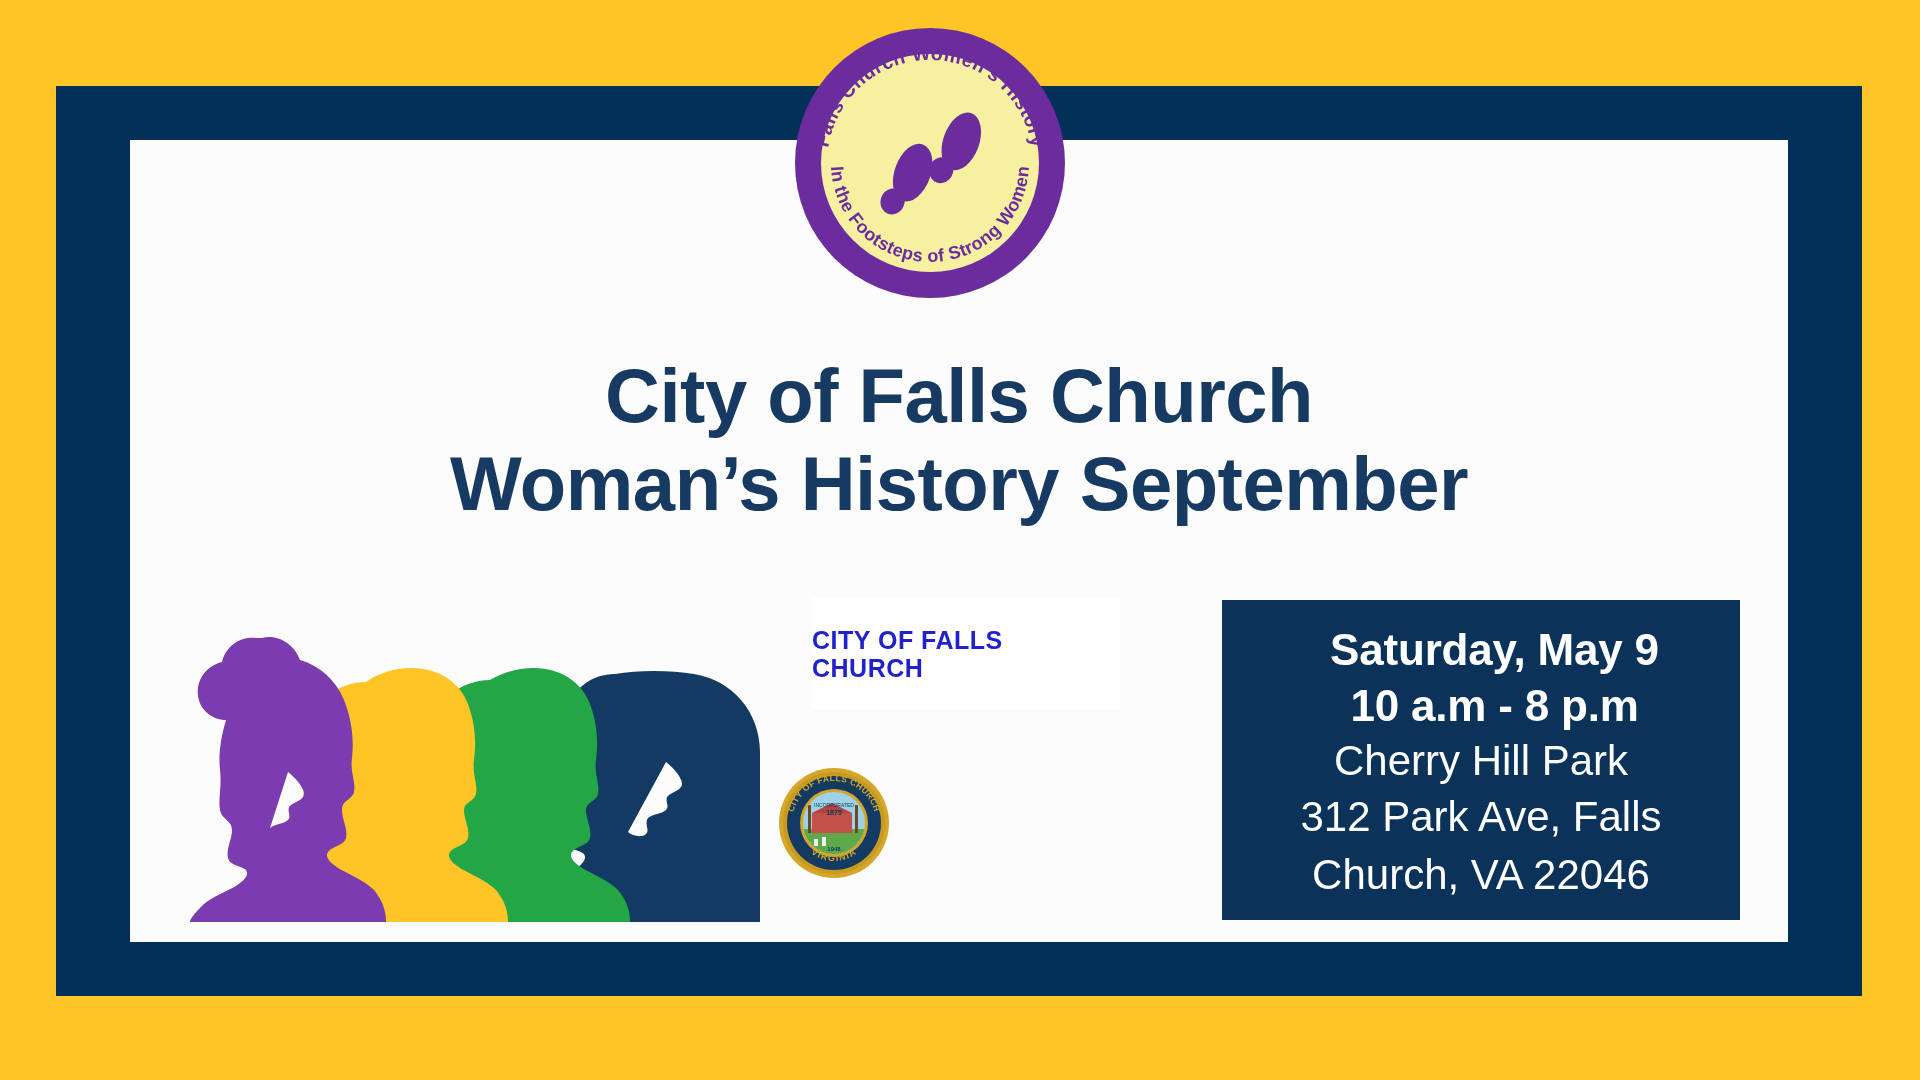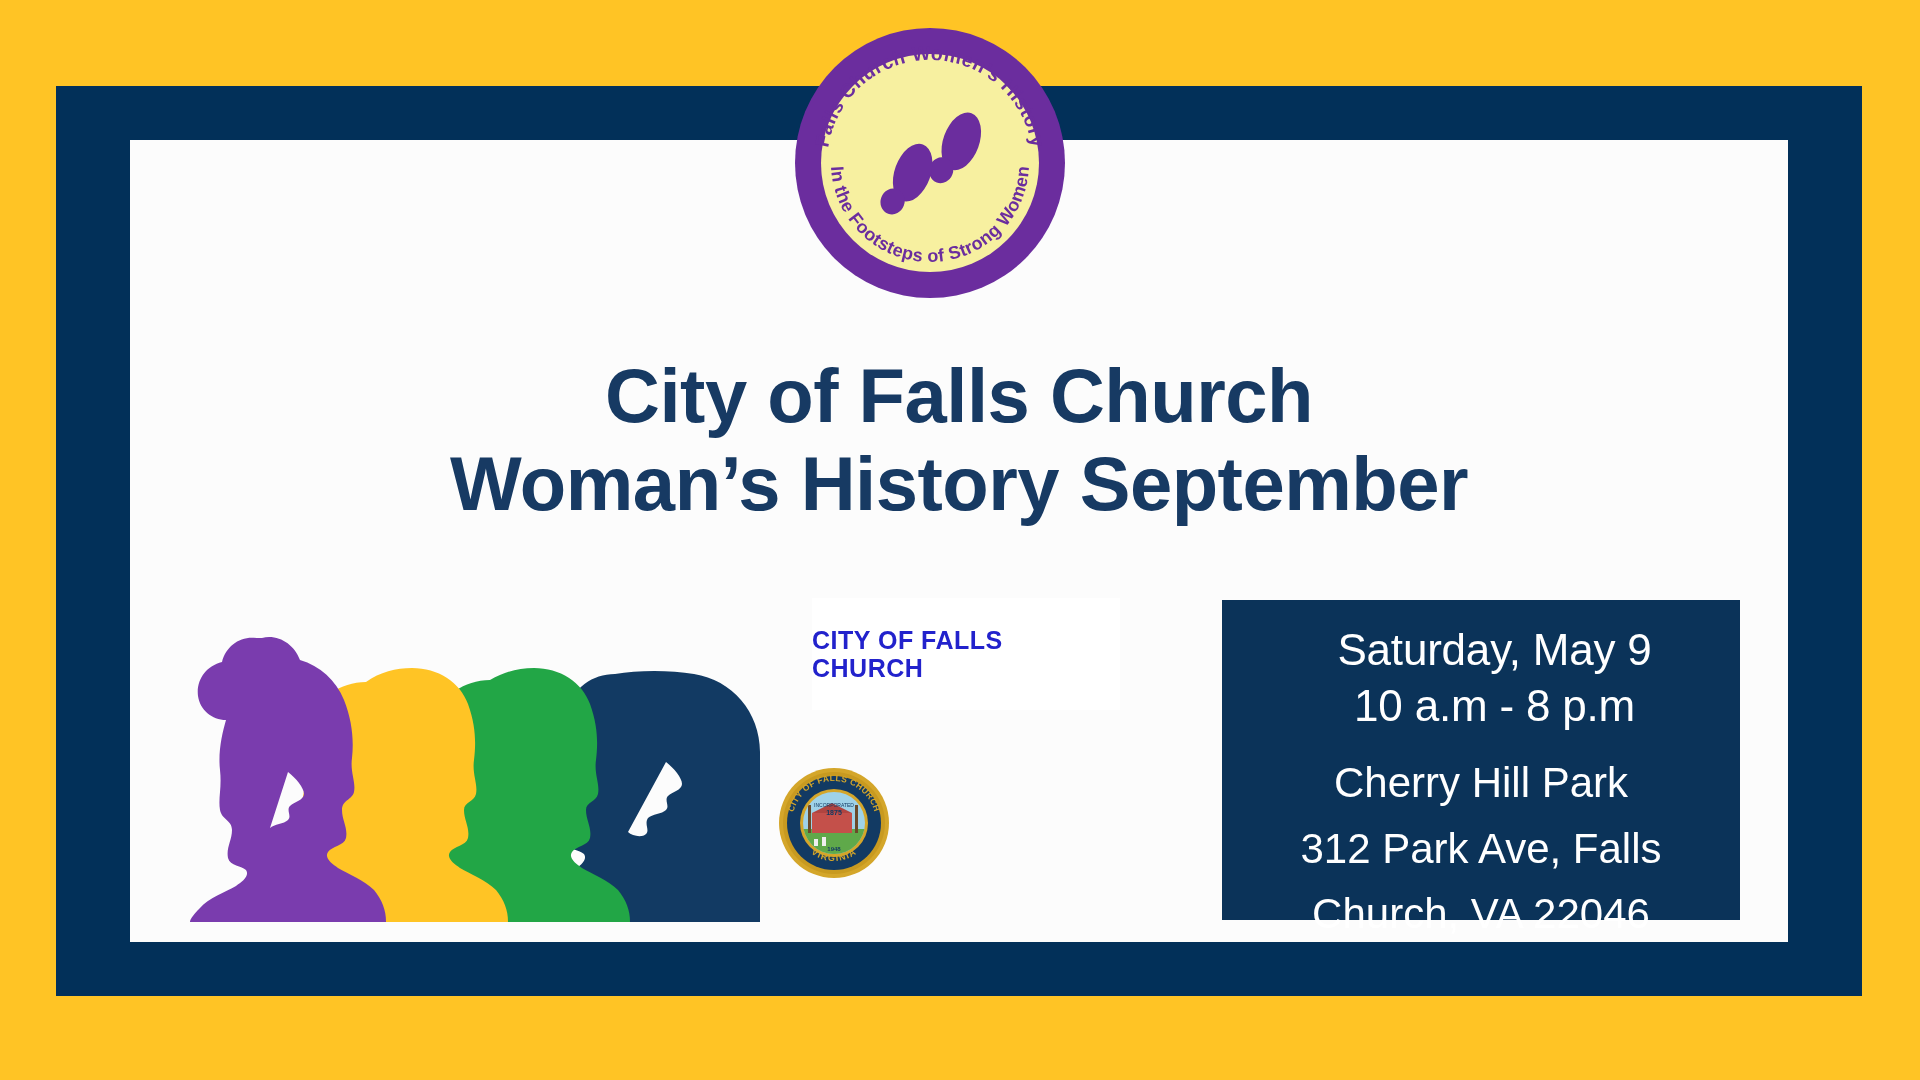--- a/index.html
+++ b/index.html
@@ -128,32 +128,31 @@
     position:absolute;
     left:1222px; top:600px;
     width:518px; height:320px;
     background:#0B3359;
     color:#FFFFFF;
     text-align:center;
     padding-top:22px;
   }
   .info-when {
     font-family:"Liberation Sans", sans-serif;
-    font-weight:normal;
+    font-weight:bold;
     font-size:44px;
     line-height:56px;
     letter-spacing:-0.2px;
     padding-left:27px;
   }
   .info-where {
     font-family:"Liberation Sans", sans-serif;
     font-weight:normal;
     font-size:42px;
     line-height:54px;
-    margin-top:22px;
   }
 </style>
 </head>
 <body>
 
 <div class="poster">
 
   <div class="navy-frame"></div>
 
   <div class="white-panel"></div>
@@ -282,17 +281,17 @@
         </text>
       </svg>
     </div>
 
   </div>
 
   <div class="info-box">
     <div class="info-when">Saturday, May 9</div>
     <div class="info-when">10 a.m - 8 p.m</div>
     <div class="info-where">Cherry Hill Park</div>
-    <div class="info-where" style="margin-top:12px">312 Park Ave, Falls</div>
-    <div class="info-where" style="margin-top:11px">Church, VA 22046</div>
+    <div class="info-where" style="margin-top:2px">312 Park Ave, Falls</div>
+    <div class="info-where" style="margin-top:4px">Church, VA 22046</div>
   </div>
 
 </div>
 
 </body></html>

